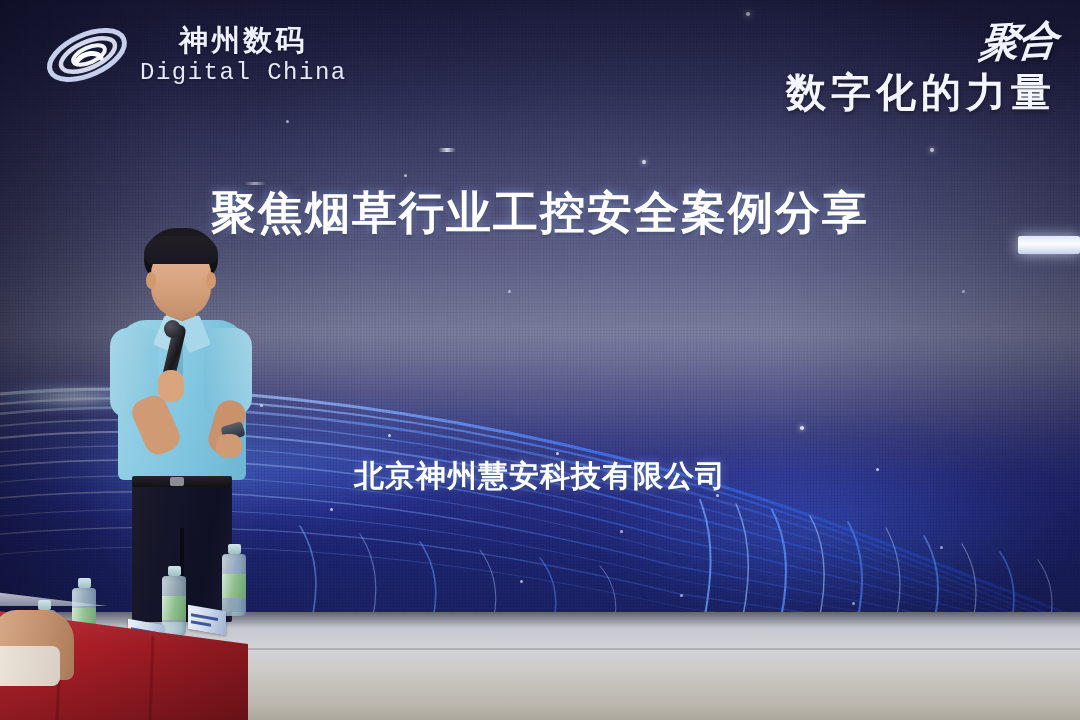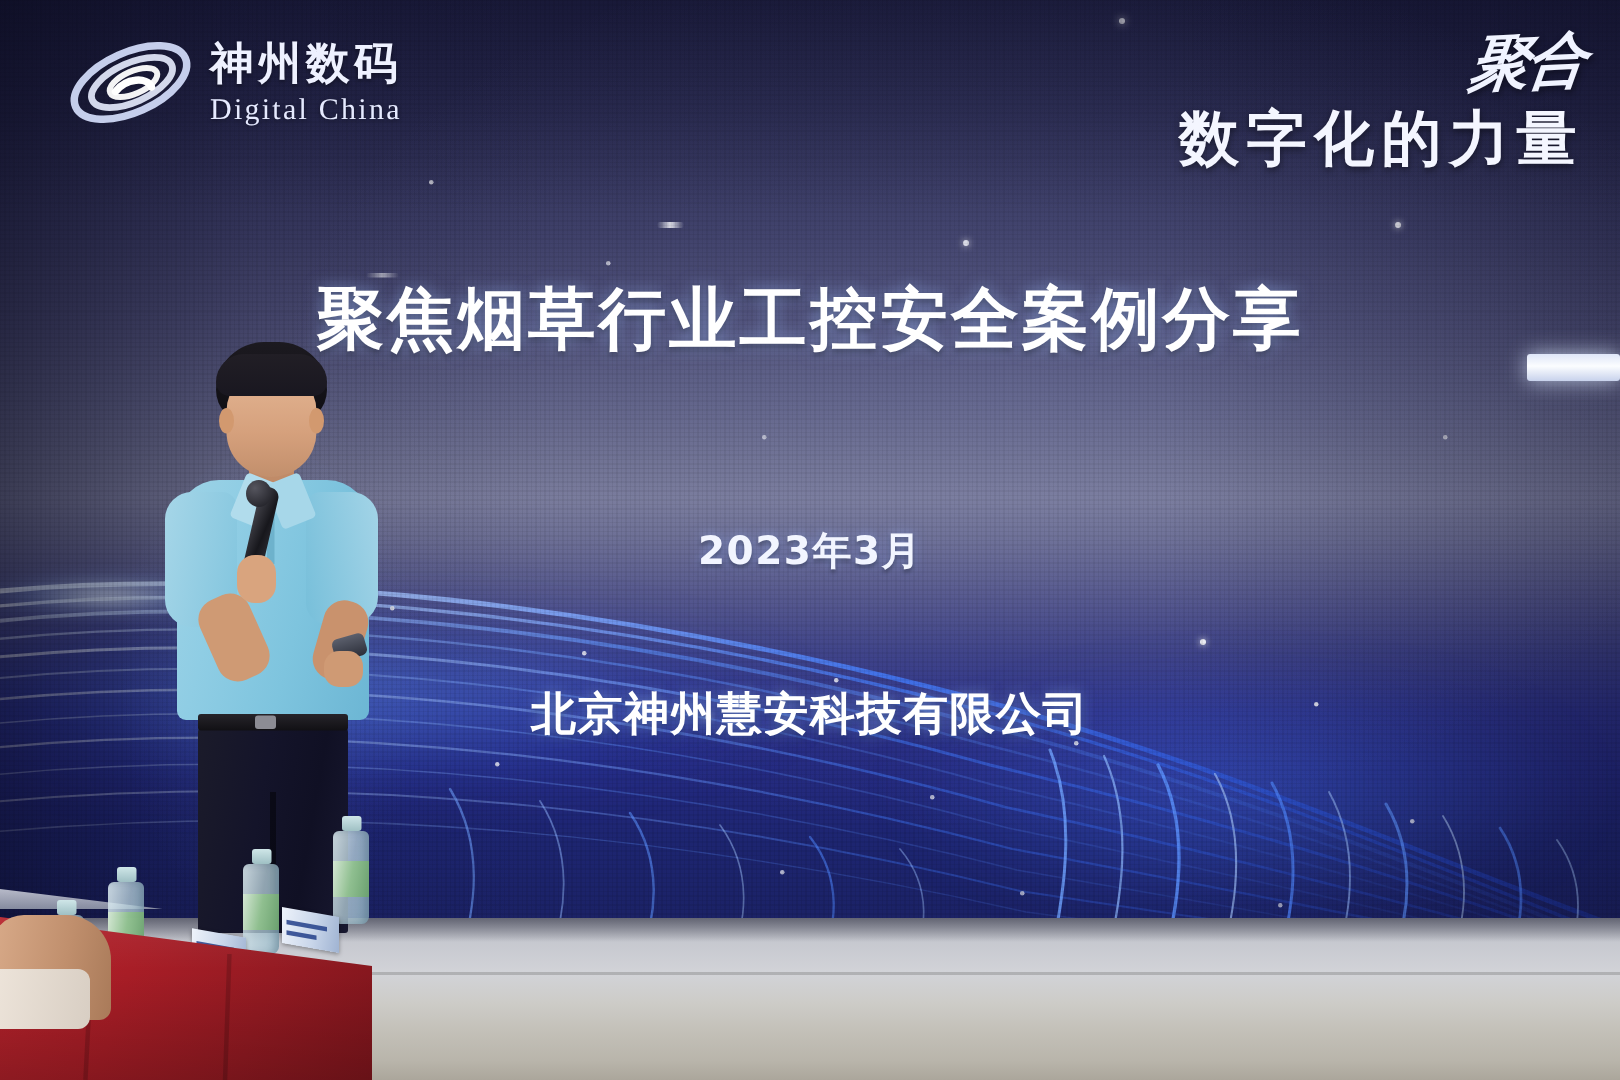--- a/index.html
+++ b/index.html
@@ -81,22 +81,22 @@
     font-size:30px;font-weight:bold;color:#ffffff;letter-spacing:1px;
     font-family:"DejaVu Sans","Liberation Sans",sans-serif;
     text-shadow:0 0 9px rgba(150,185,255,.6), 0 2px 4px rgba(0,20,60,.5);}
 
   
   .logo-dc{position:absolute;left:44px;top:22px;display:flex;align-items:center;gap:10px;}
   .logo-dc .mark{width:86px;height:66px;flex:none;}
   .logo-dc .txt{display:flex;flex-direction:column;line-height:1;}
   .logo-dc .cn{font-size:29px;font-weight:bold;color:#eef1ff;letter-spacing:3px;
     font-family:"DejaVu Sans","Liberation Sans",sans-serif;text-shadow:0 1px 3px rgba(0,0,0,.4);text-align:center;}
-  .logo-dc .en{font-size:20px;color:#e6eaff;letter-spacing:1.5px;margin-top:6px;
-    font-family:Liberation Serif, serif;text-shadow:0 1px 3px rgba(0,0,0,.4);}
+  .logo-dc .en{font-size:24px;color:#e6eaff;letter-spacing:1.5px;margin-top:6px;
+    font-family:Liberation Mono, monospace;text-shadow:0 1px 3px rgba(0,0,0,.4);}
 
   .logo-ev{position:absolute;right:24px;top:14px;text-align:right;}
   .logo-ev .calli{font-size:40px;font-weight:bold;color:#f0f3ff;letter-spacing:-2px;
     font-family:"DejaVu Serif","Liberation Serif",serif;font-style:italic;
     transform:skewX(-9deg) rotate(-3deg);display:inline-block;
     text-shadow:1px 2px 5px rgba(0,0,0,.45);}
   .logo-ev .sub{font-size:40px;font-weight:bold;color:#f4f6ff;letter-spacing:5px;margin-top:-4px;
     font-family:"DejaVu Sans","Liberation Sans",sans-serif;
     text-shadow:0 2px 5px rgba(0,0,0,.45);}
 
@@ -295,21 +295,20 @@
         <div class="en">Digital China</div>
       </div>
     </div>
 
     <div class="logo-ev">
       <div class="calli">聚合</div>
       <div class="sub">数字化的力量</div>
     </div>
 
     <div class="slide-title">聚焦烟草行业工控安全案例分享</div>
-    <div class="slide-date">2023年3月</div>
     <div class="slide-company">北京神州慧安科技有限公司</div>
   </div>
 
   <div class="floor"></div>
   <div class="floor-shadow"></div>
   <div class="floor-seam"></div>
 
   <div class="speaker">
     <div class="sp sp-glow"></div>
     <div class="sp legs"></div>

